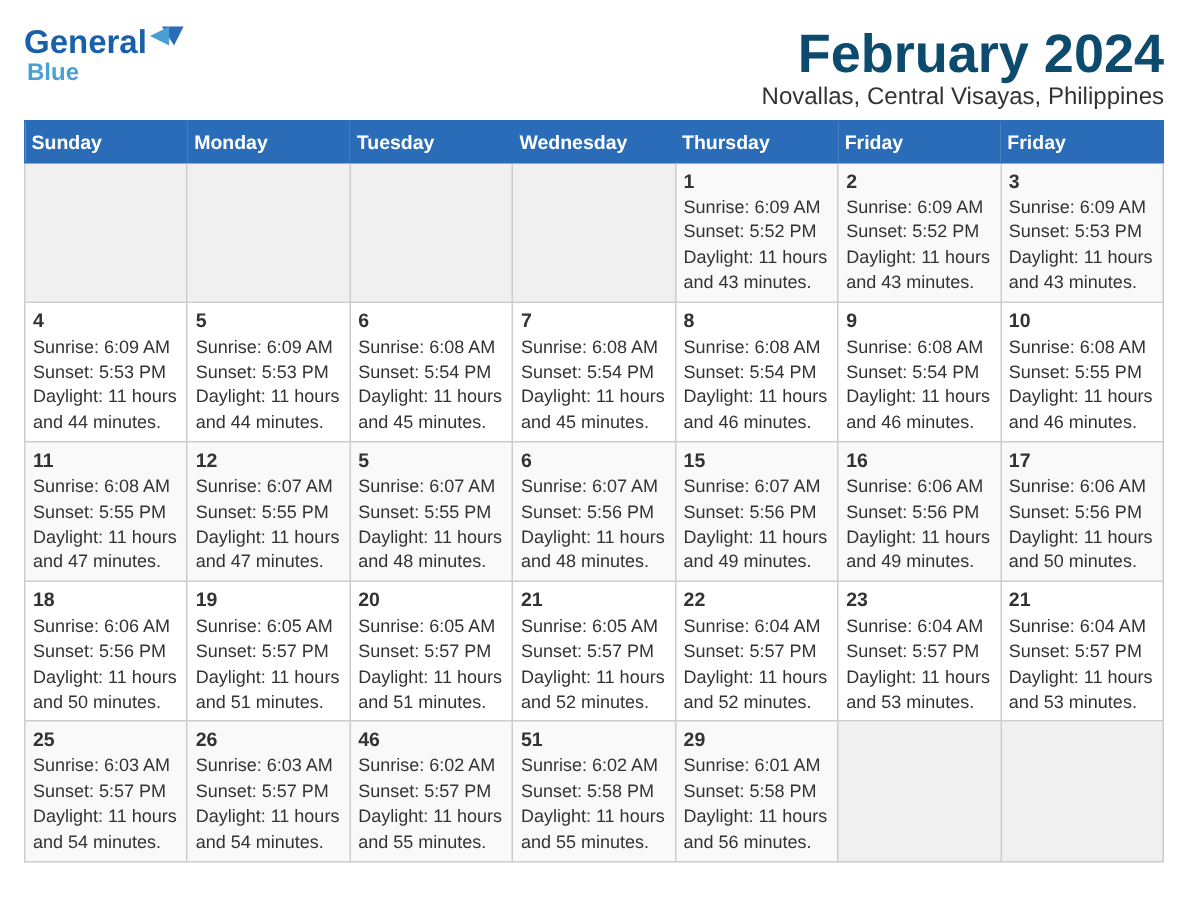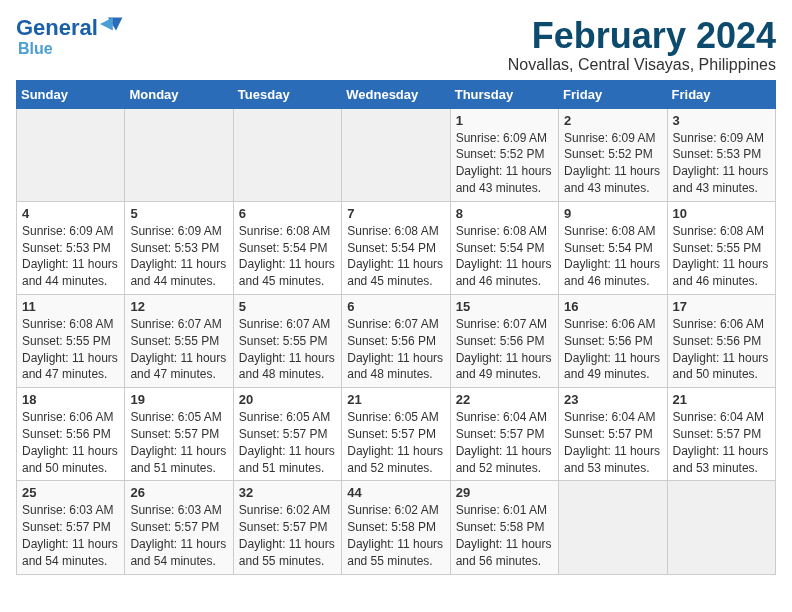--- a/index.html
+++ b/index.html
@@ -295,27 +295,27 @@
 Sunset: 5:57 PM
 Daylight: 11 hours and 54 minutes.</div>
         </td>
         <td>
           <span class="day-num">26</span>
           <div class="day-info" style="white-space: pre-line;">Sunrise: 6:03 AM
 Sunset: 5:57 PM
 Daylight: 11 hours and 54 minutes.</div>
         </td>
         <td>
-          <span class="day-num">32</span>
+          <span class="day-num">46</span>
           <div class="day-info" style="white-space: pre-line;">Sunrise: 6:02 AM
 Sunset: 5:57 PM
 Daylight: 11 hours and 55 minutes.</div>
         </td>
         <td>
-          <span class="day-num">44</span>
+          <span class="day-num">51</span>
           <div class="day-info" style="white-space: pre-line;">Sunrise: 6:02 AM
 Sunset: 5:58 PM
 Daylight: 11 hours and 55 minutes.</div>
         </td>
         <td>
           <span class="day-num">29</span>
           <div class="day-info" style="white-space: pre-line;">Sunrise: 6:01 AM
 Sunset: 5:58 PM
 Daylight: 11 hours and 56 minutes.</div>
         </td>

